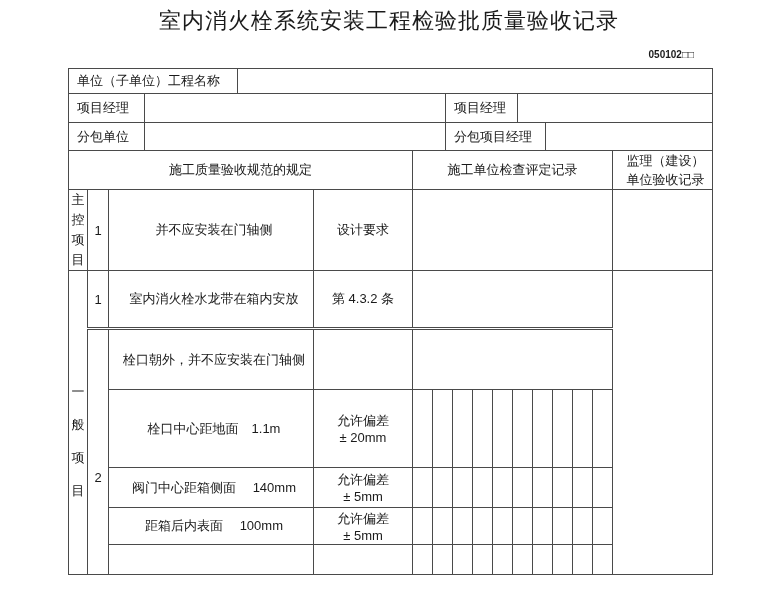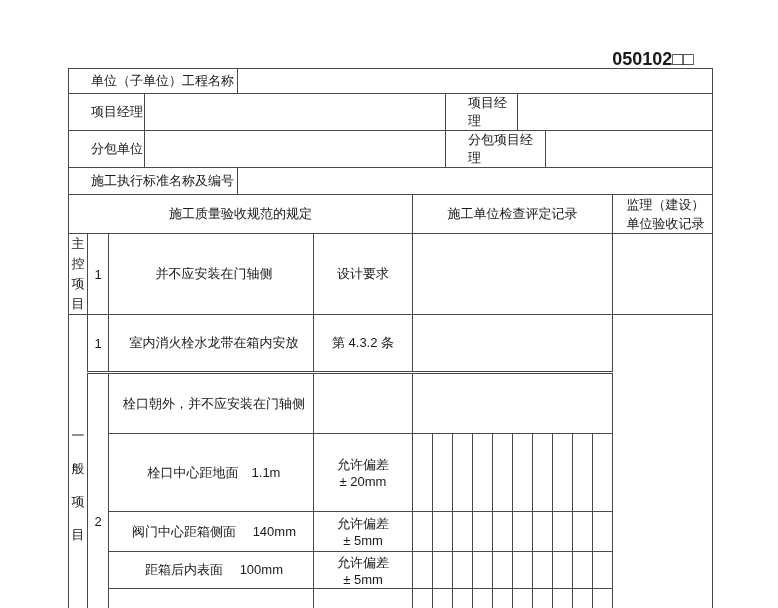--- a/index.html
+++ b/index.html
@@ -15,40 +15,40 @@
 
   .doc-title {
     position: absolute; top: 6px; left: 0; width: 778px;
     text-align: center;
     font-size: 22px; letter-spacing: 1px;
     font-weight: 500;
   }
   .form-code {
     position: absolute; top: 49px; left: 68px; width: 626px;
     text-align: right;
-    font-size: 18px; font-weight: bold;
+    font-size: 10px; font-weight: bold;
   }
 
   .tables { position: absolute; top: 68px; left: 68px; width: 644px; }
 
   table {
     border-collapse: collapse;
     table-layout: fixed;
     width: 644px;
   }
   td {
     border: 1px solid #4a4a4a;
     font-size: 13px;
     vertical-align: middle;
     overflow: hidden;
   }
   .main-table { margin-top: -1px; }
 
   
-  .info-table td { padding-left: 22px; }
+  .info-table td { padding-left: 8px; }
   .info-table td.val { padding-left: 4px; }
 
   
   .main-table td { padding: 0; text-align: center; }
   .cell-left { text-align: right; padding-left: 6px !important; }
   .pre { white-space: pre-line; }
 
   .sec-main {
     white-space: pre-line; line-height: 20px; font-size: 13px;
   }
@@ -58,20 +58,21 @@
   }
   .no2-cell { vertical-align: top; padding-top: 140px !important; }
   .dbl-top { border-top: 3px double #4a4a4a !important; margin-left: 14px; }
   .hdr-right { vertical-align: middle; line-height: 19px; }
 </style>
 </head>
 <body>
 
 <div class="page">
 
+  <div class="doc-title">室内消火栓系统安装工程检验批质量验收记录</div>
   <div class="form-code">050102□□</div>
 
   <div class="tables">
 
     <table class="info-table">
       <colgroup>
         <col style="width:76px">
           <col style="width:93px">
           <col style="width:208px">
         <col style="width:72px">
@@ -88,24 +89,20 @@
         <td colspan="2" class="val"></td>
         <td>项目经理</td>
         <td colspan="2" class="val"></td>
       </tr>
       <tr style="height:28px">
         <td>分包单位</td>
         <td colspan="2" class="val"></td>
         <td colspan="2">分包项目经理</td>
         <td class="val"></td>
       </tr>
-      <tr style="height:27px">
-        <td colspan="2">施工执行标准名称及编号</td>
-        <td colspan="4" class="val"></td>
-      </tr>
     </tbody>
       </table>
 
     <table class="main-table">
       <colgroup>
         <col style="width:19px">
           <col style="width:21px">
           <col style="width:205px">
           <col style="width:99px">
         <col style="width:20px">

